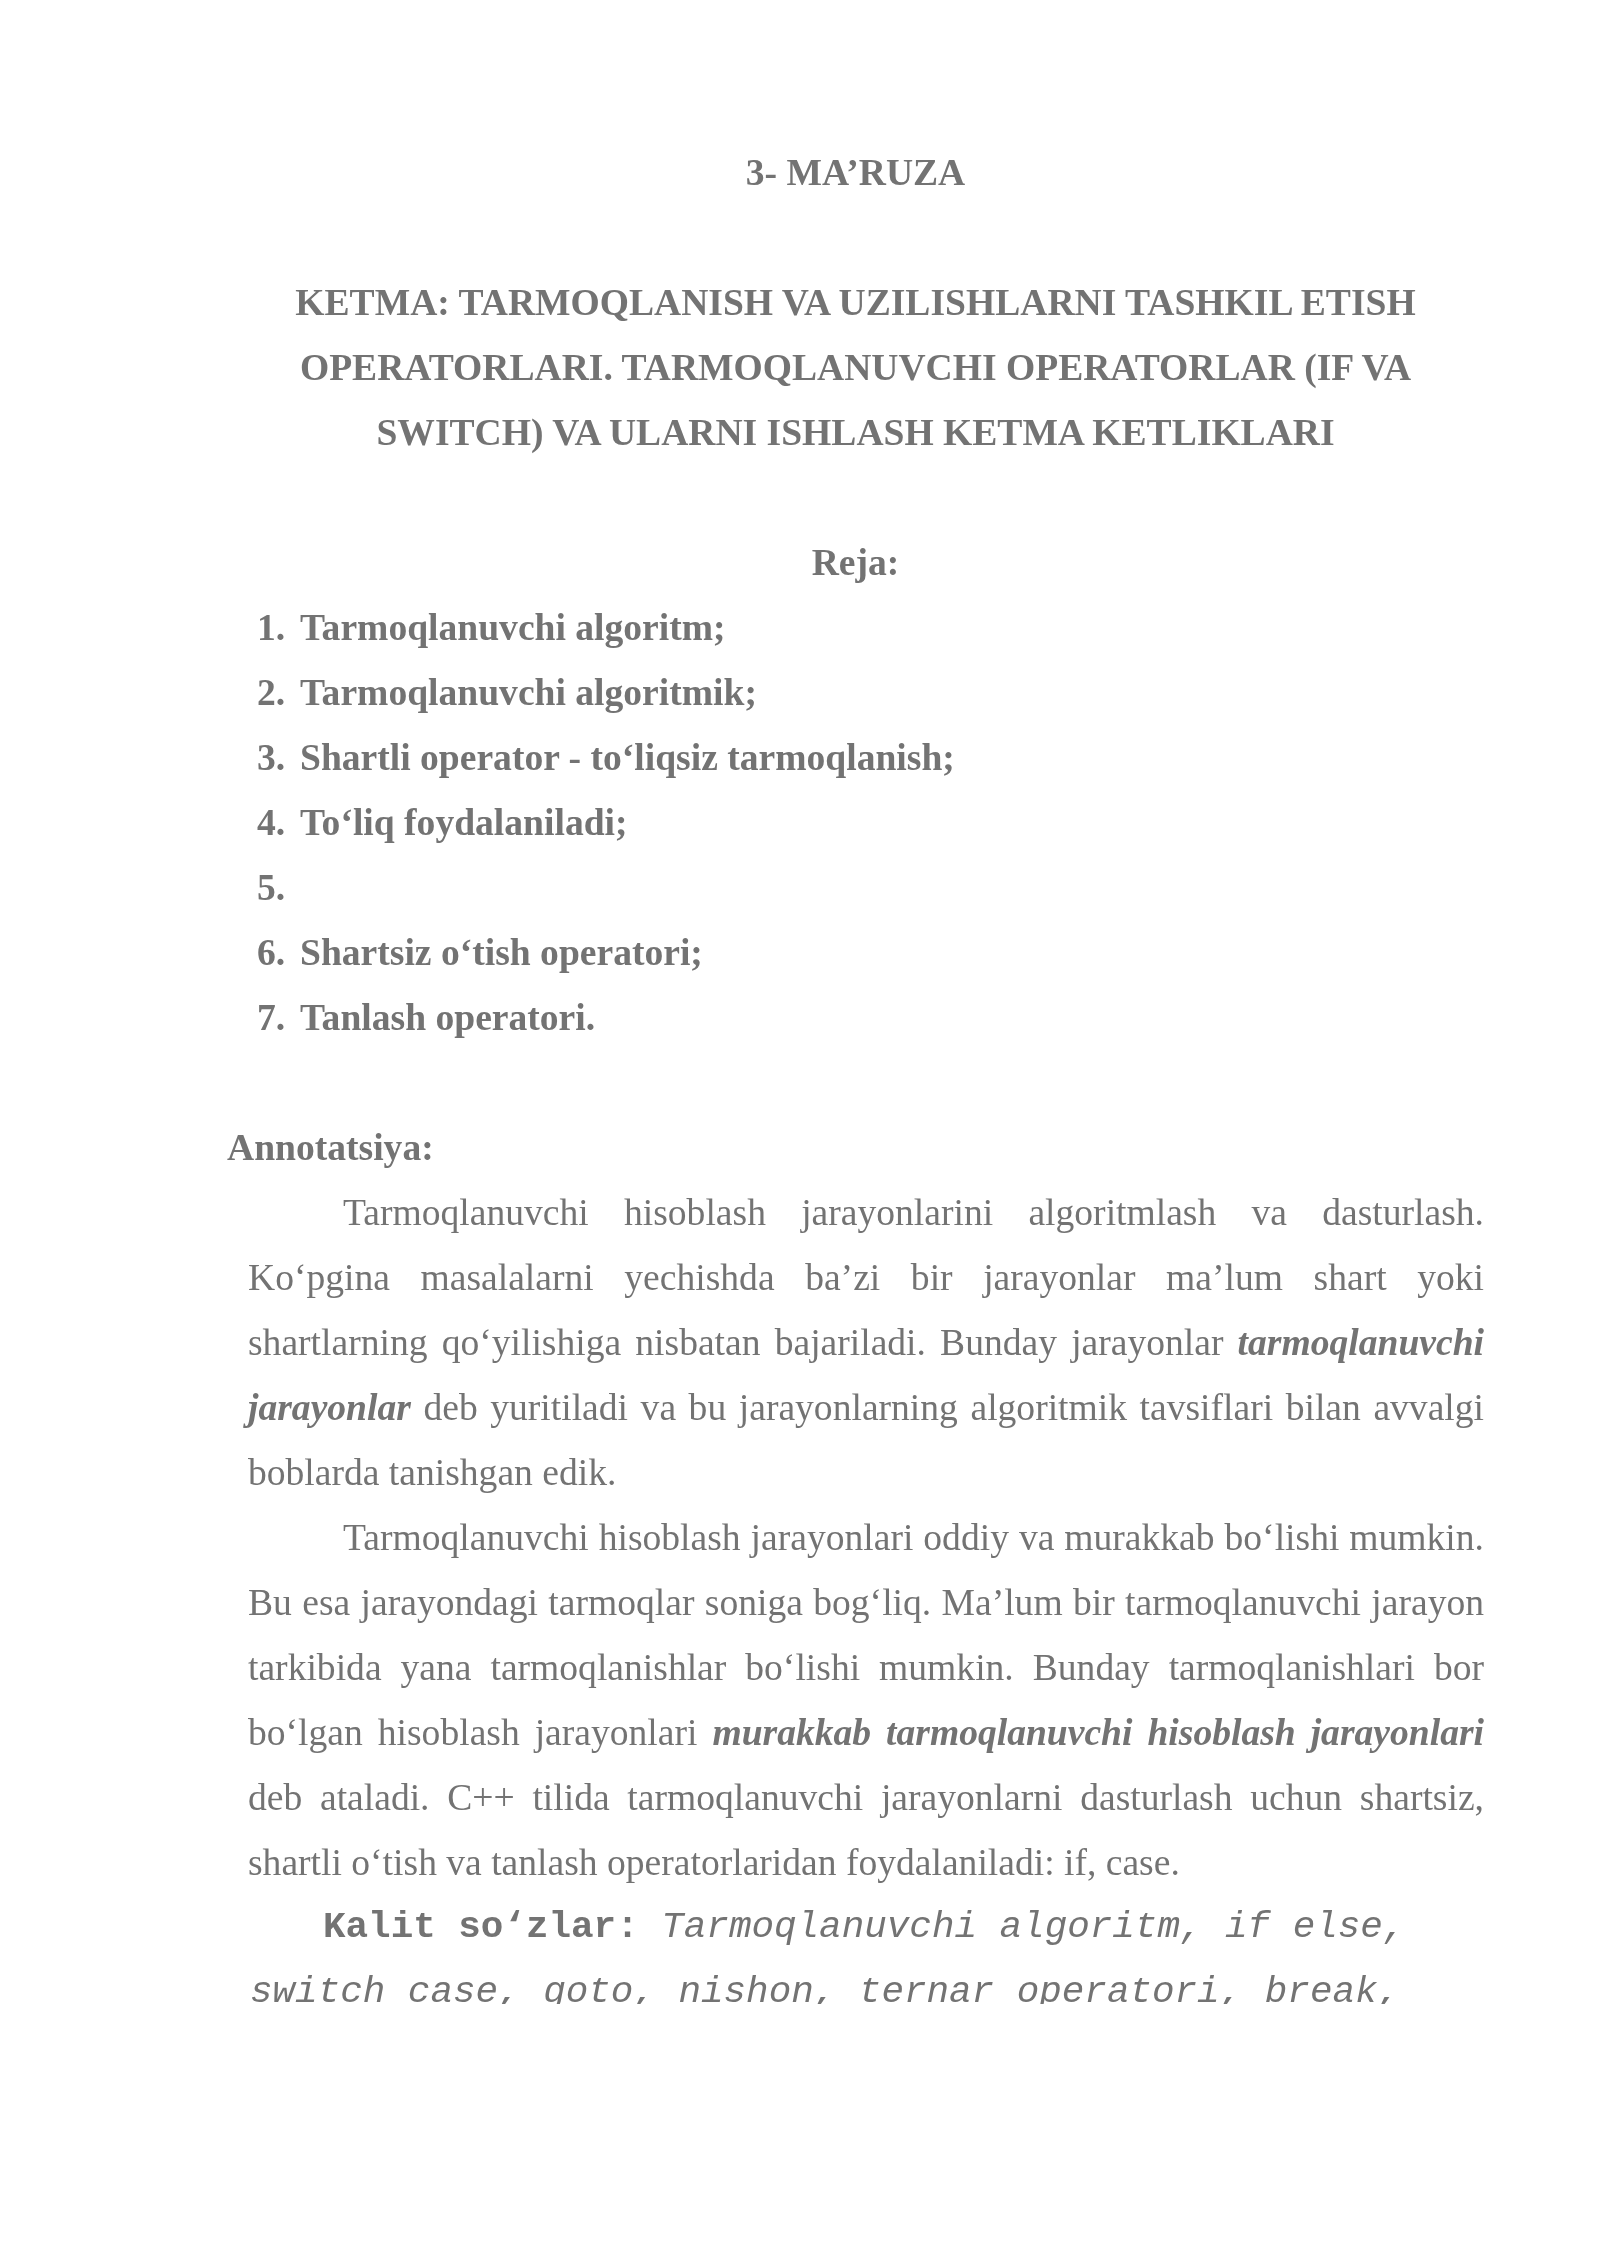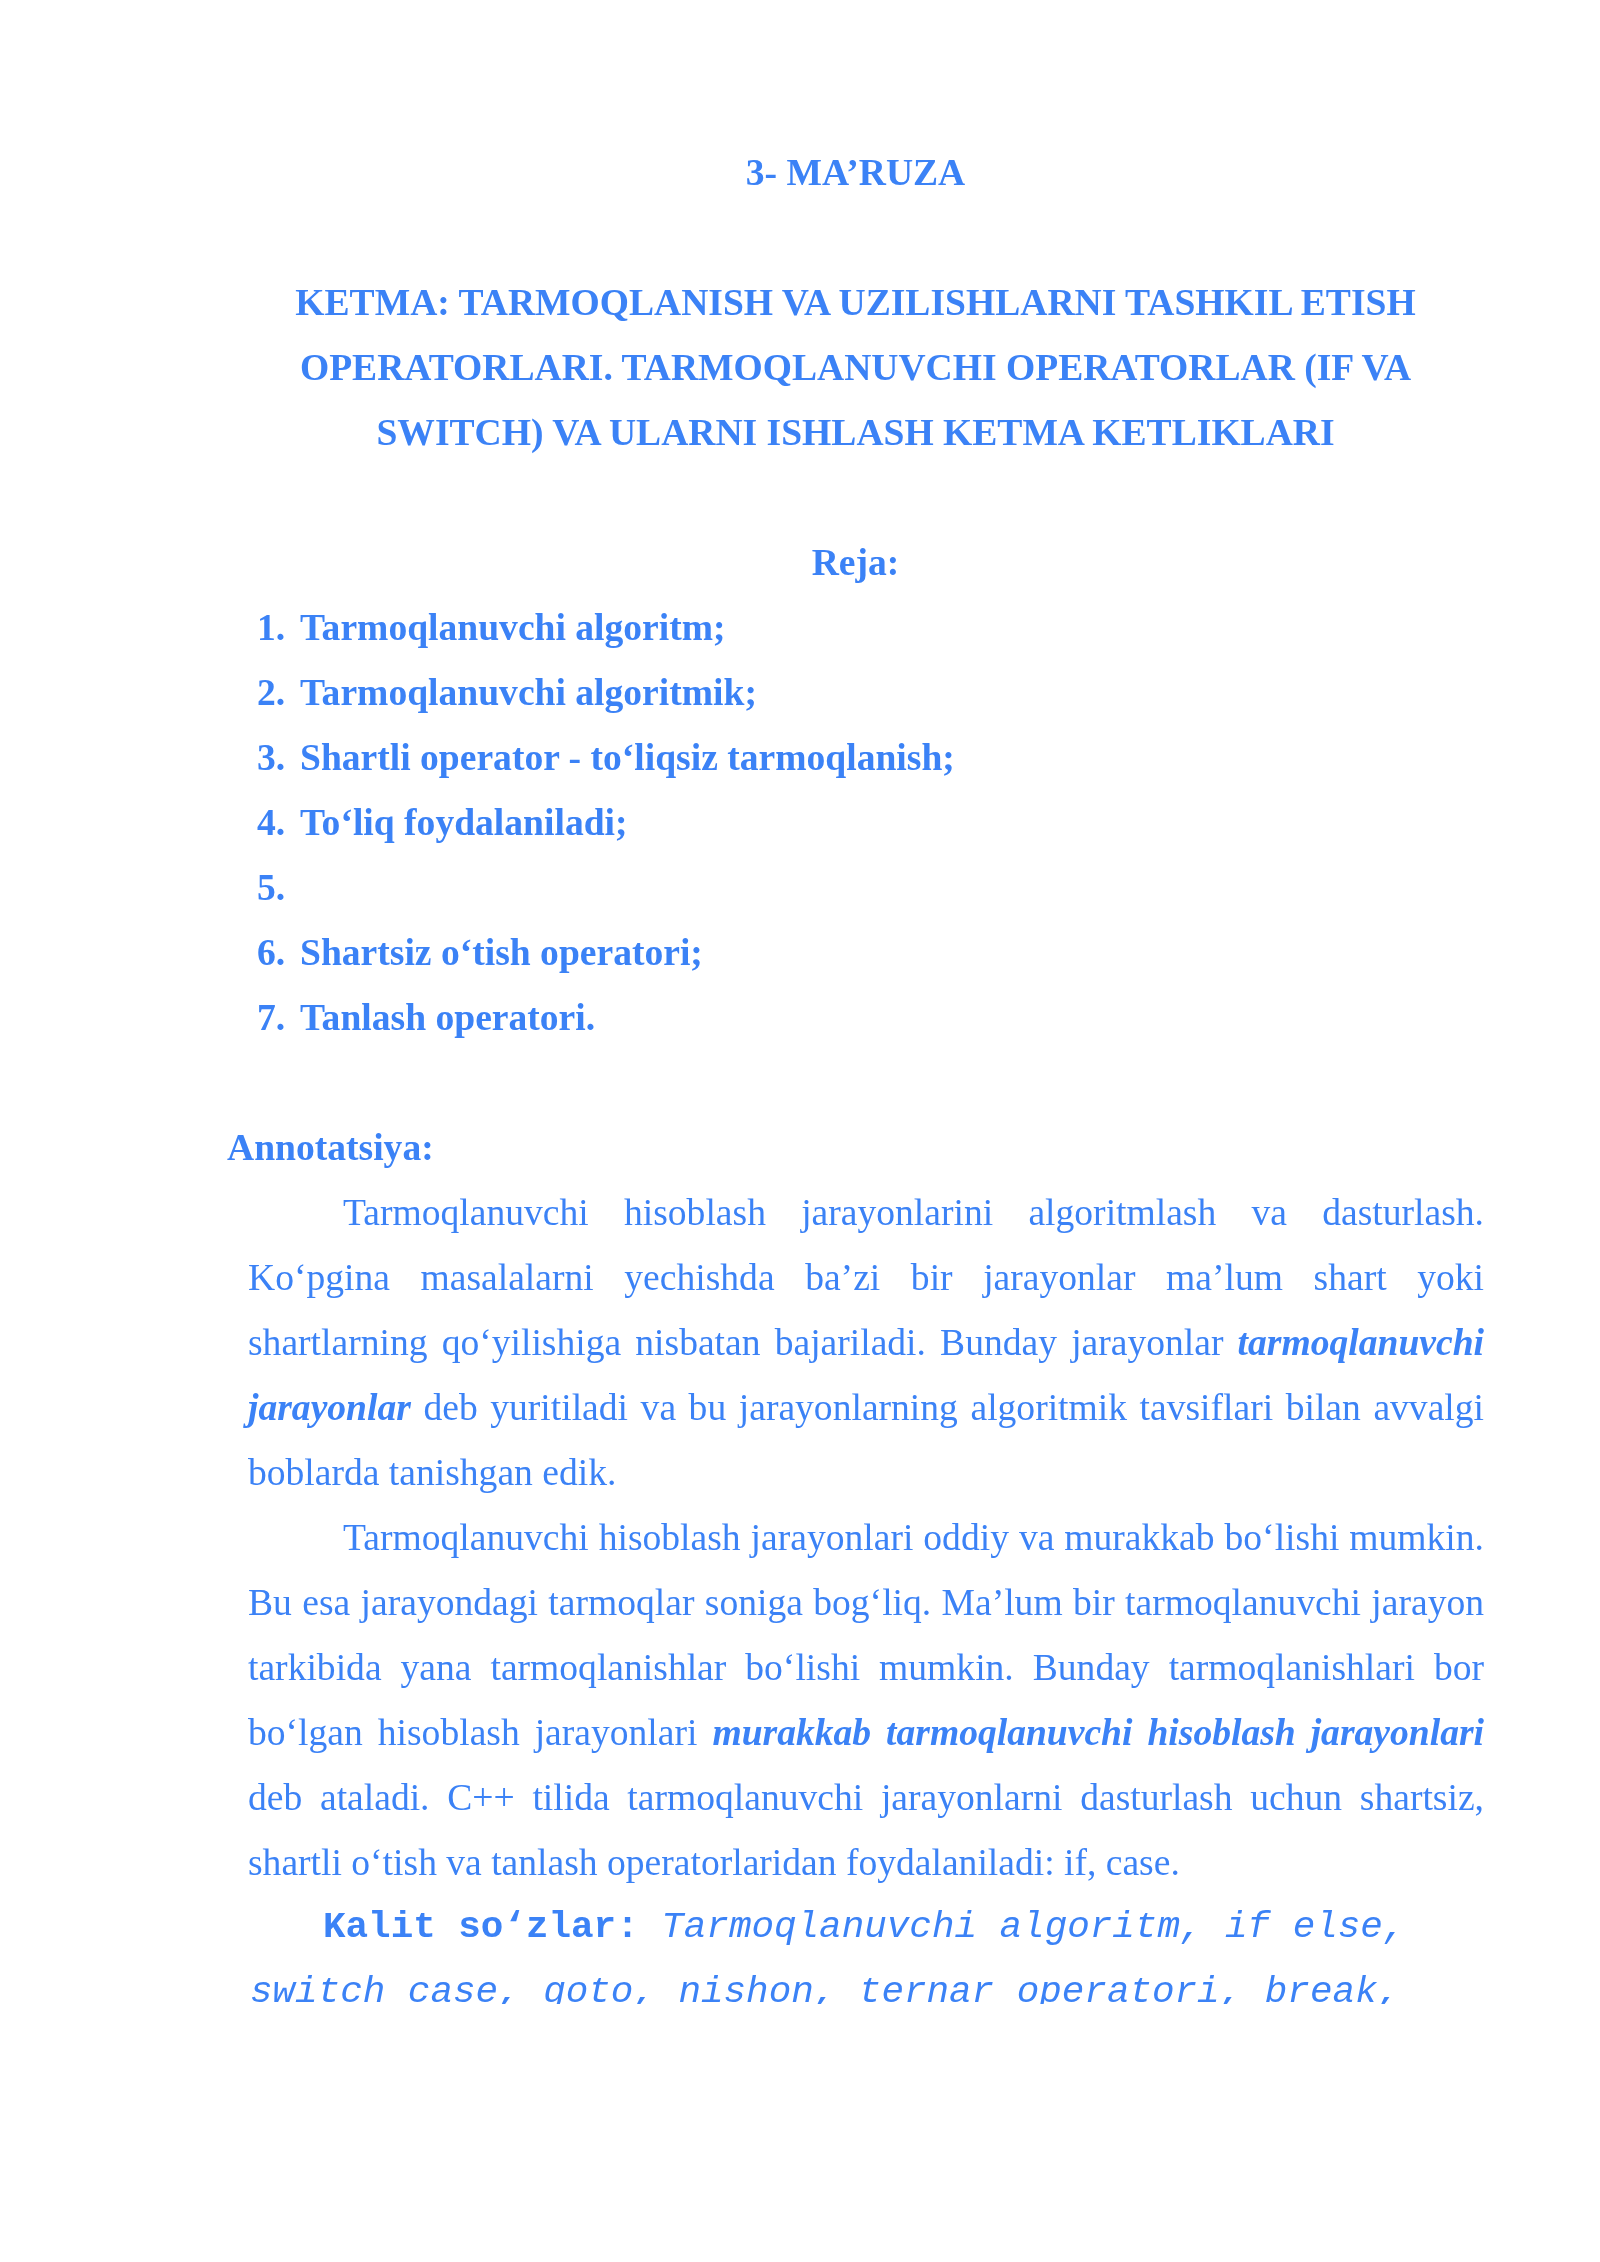--- a/index.html
+++ b/index.html
@@ -1,21 +1,21 @@
 <!DOCTYPE html>
 <html><head>
 <meta charset="utf-8">
 <style>
   html, body { margin: 0; padding: 0; background: #ffffff; }
   .page {
     position: relative;
     width: 1600px;
     height: 2004px;
     background: #ffffff;
-    color: #3b82f6;
+    color: #737373;
     font-family: "Liberation Serif", serif;
     font-size: 37.6px;
     line-height: 65px;
     box-sizing: border-box;
     padding: 140px 116px 16px 227px;
     overflow: hidden;
   }
   .center { text-align: center; }
   .b  { font-weight: bold; }
   .i  { font-style: italic; }

